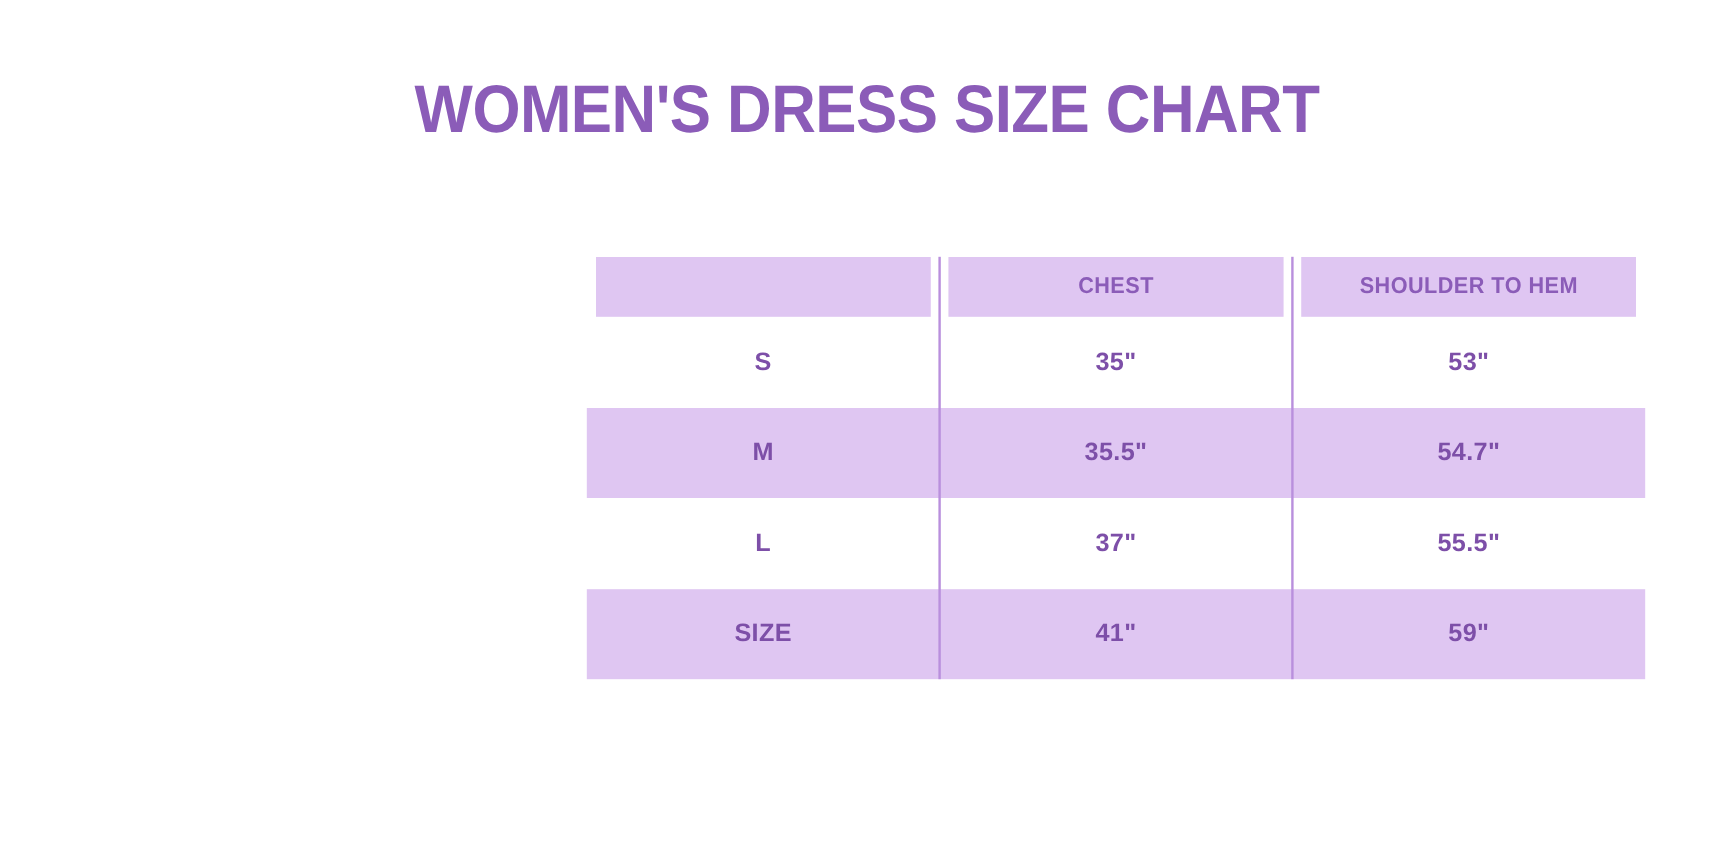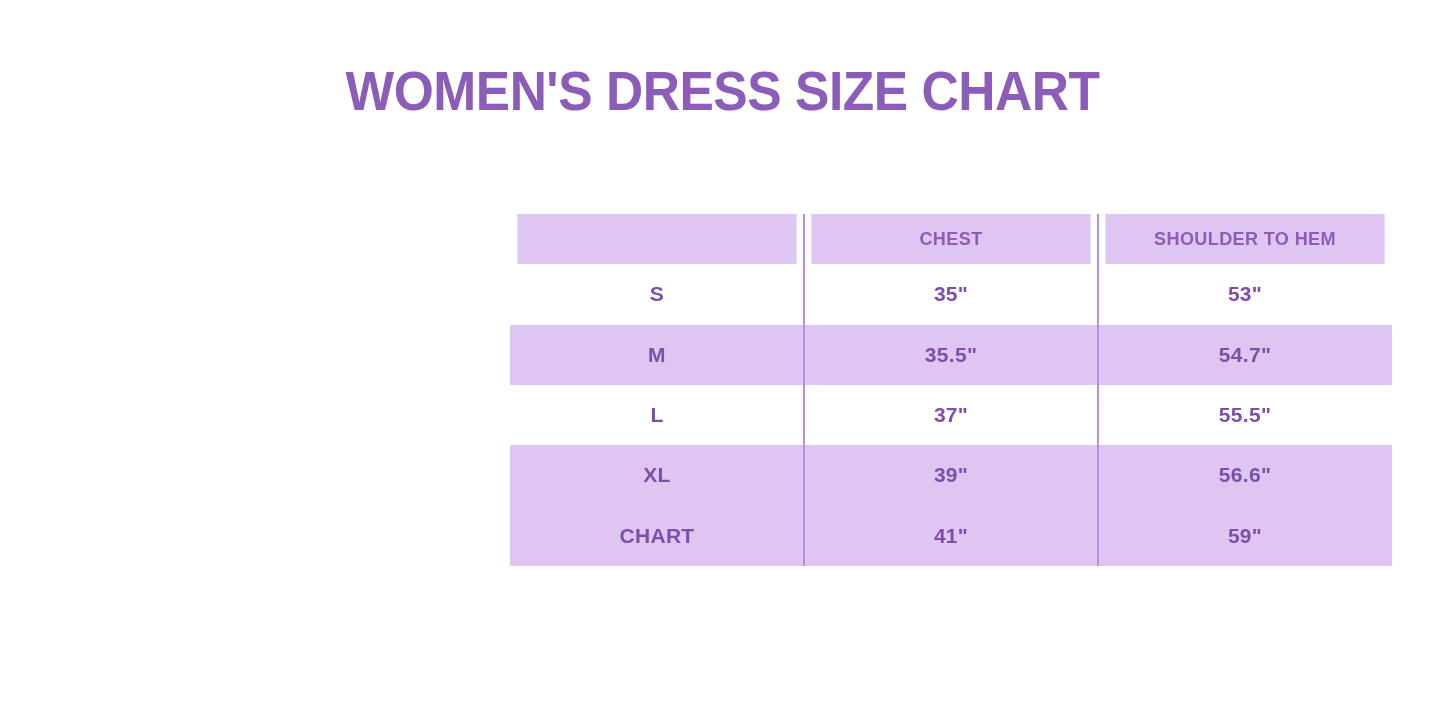--- a/index.html
+++ b/index.html
@@ -31,21 +31,21 @@
     font-weight: bold;
     letter-spacing: -0.5px;
     color: #8B5CB8;
     line-height: 70px;
     transform: scaleX(0.92);
     transform-origin: center center;
     white-space: nowrap;
   }
   .size-table-wrap {
     position: absolute;
-    left: 510px;
+    left: 489px;
     top: 214px;
     width: 882px;
     height: 352px;
   }
   table.size-table {
     border-collapse: collapse;
     width: 882px;
     height: 352px;
     table-layout: fixed;
   }
@@ -133,26 +133,21 @@
           <td class="size-cell">M</td>
           <td class="value-cell">35.5"</td>
           <td class="value-cell">54.7"</td>
         </tr>
         <tr class="row-plain">
           <td class="size-cell">L</td>
           <td class="value-cell">37"</td>
           <td class="value-cell">55.5"</td>
         </tr>
         <tr class="row-shaded">
-          <td class="size-cell">XL</td>
-          <td class="value-cell">39"</td>
-          <td class="value-cell">56.6"</td>
-        </tr>
-        <tr class="row-shaded">
-          <td class="size-cell">CHART</td>
+          <td class="size-cell">SIZE</td>
           <td class="value-cell">41"</td>
           <td class="value-cell">59"</td>
         </tr>
       </tbody>
     </table>
 
     <div class="col-divider d1"></div>
     <div class="col-divider d2"></div>
 
   </div>

